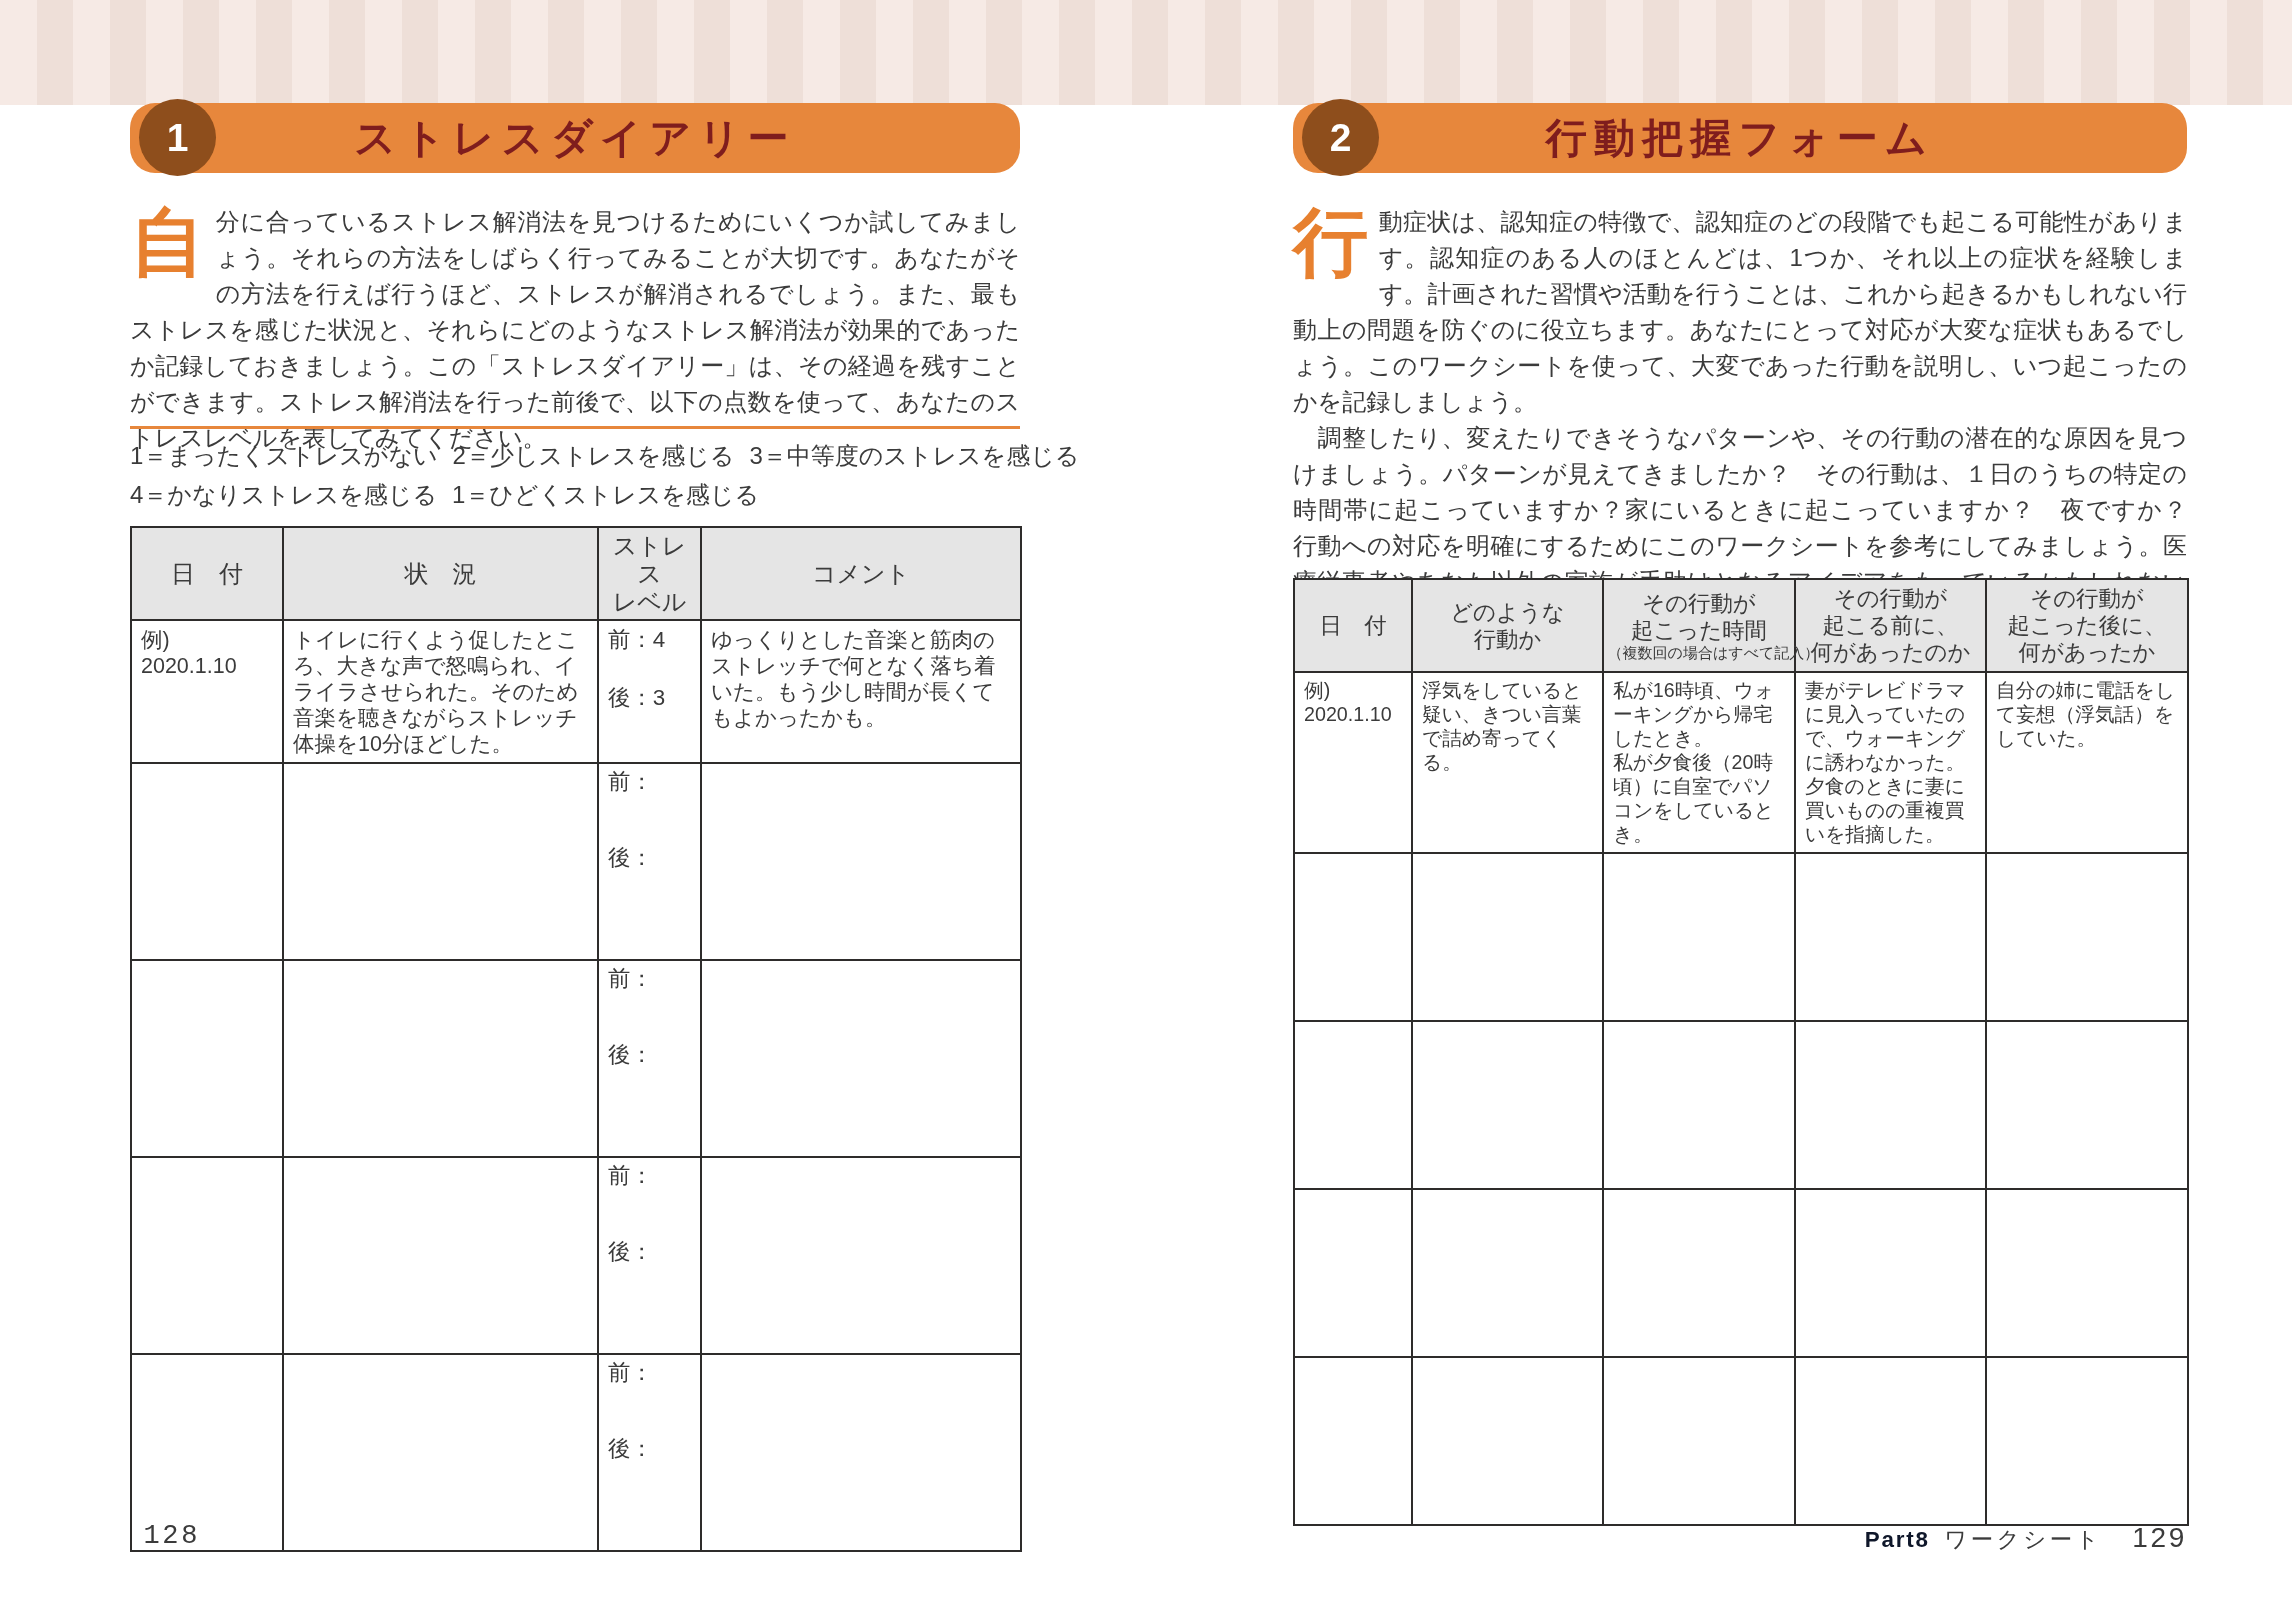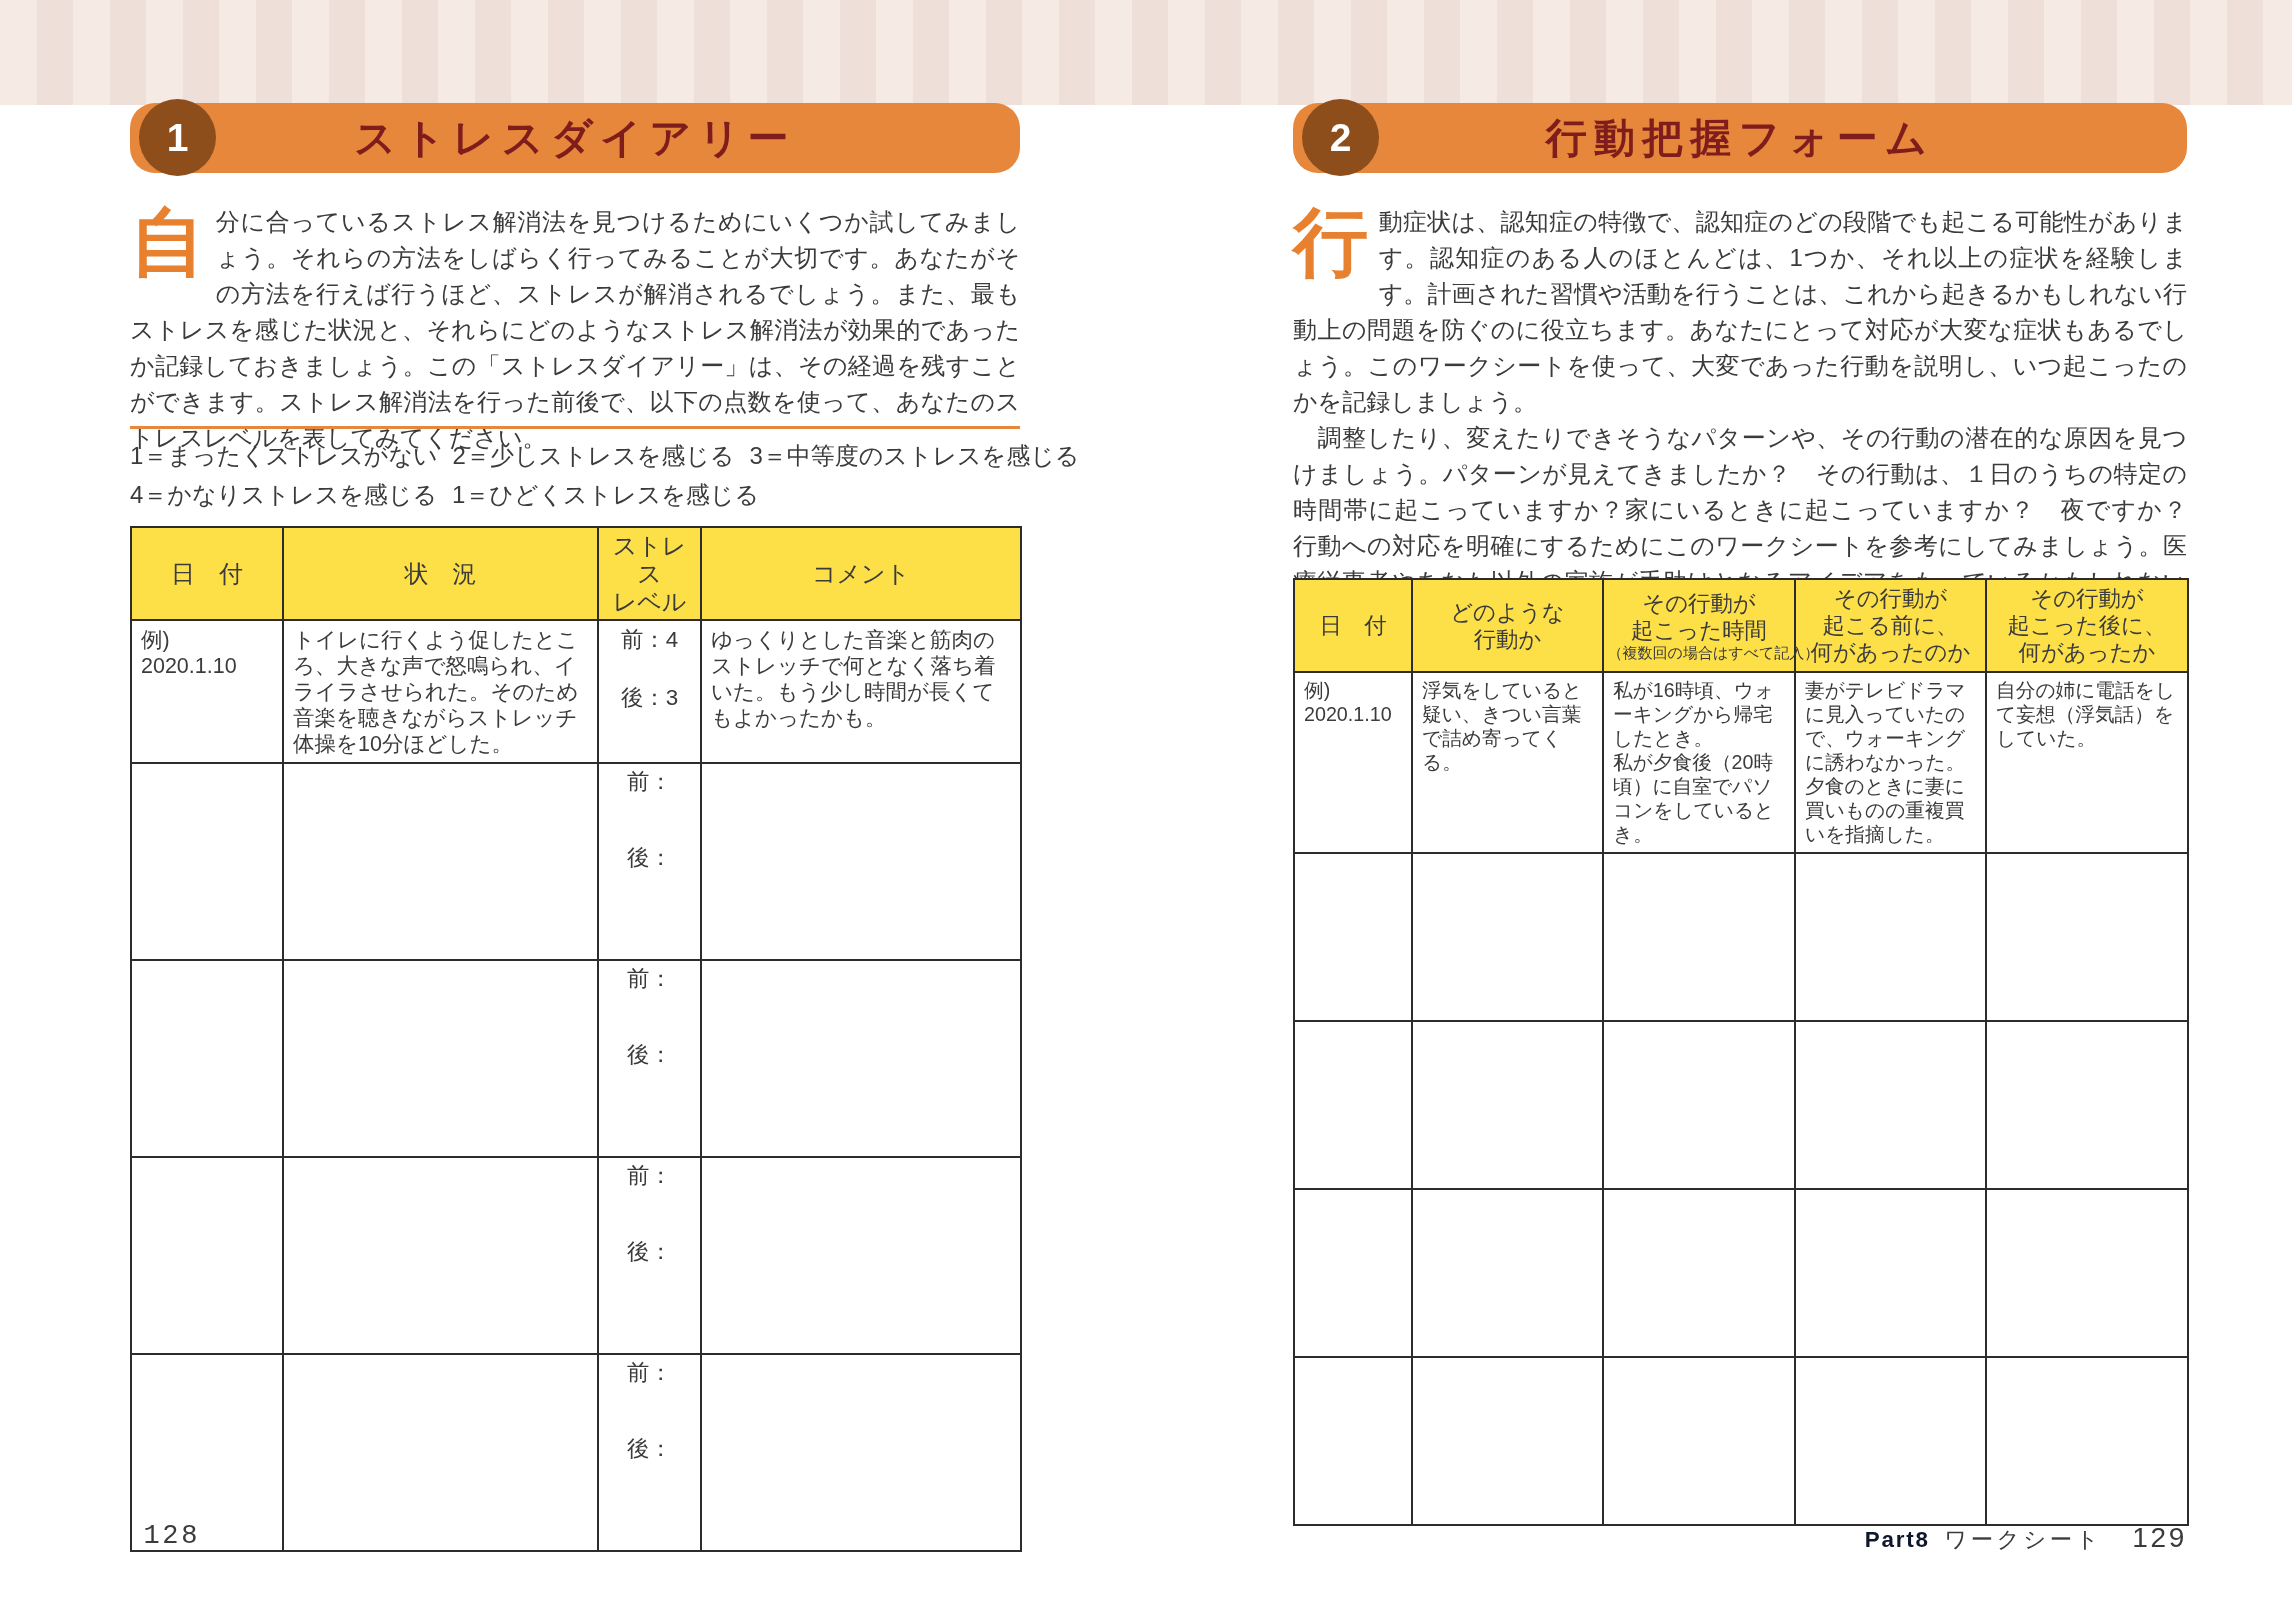--- a/index.html
+++ b/index.html
@@ -66,42 +66,42 @@
     border-collapse:collapse;table-layout:fixed;
     background:#ffffff;
   }
   table.wk th, table.wk td{
     border:2.7px solid #2e2c2b;
     padding:5.4px 9px;
     vertical-align:top;
     font-weight:normal;
   }
   table.wk th{
-    background:#fde047;
+    background:#e5e5e5;
     text-align:center;vertical-align:middle;
     white-space:pre-line;
     padding:3.6px 3.6px;
   }
   .t-left{top:526px;width:890px;}
   .t-left th{font-size:24px;line-height:28px;}
   .t-left td{font-size:21.5px;line-height:26px;}
   .t-left .hrow{height:56px;}
   .t-left .row-example{height:131px;}
   .t-left .row-empty{height:197px;}
 
   .t-right{top:578px;width:894px;}
   .t-right th{font-size:22.4px;line-height:27px;}
   .t-right td{font-size:19.7px;line-height:24px;padding:5.4px 7.2px;}
   .t-right .hrow{height:93px;}
   .t-right .row-example{height:158px;}
   .t-right .row-empty{height:168px;}
   .th-note{display:block;font-size:15px;line-height:18px;white-space:nowrap;}
 
   .cell-pre{white-space:pre-line;}
-  td.stress-cell{text-align:center;vertical-align:middle;}
+  td.stress-cell{vertical-align:middle;}
   .stress-stack{display:inline-flex;flex-direction:column;gap:32px;font-size:22.4px;}
   .row-empty .stress-stack{gap:50px;}
 
   .pagenum-left{
     position:absolute;left:13.4px;top:1521px;
     font-size:27px;letter-spacing:2.7px;color:#3b3b3b;font-family:Liberation Mono, monospace;
   }
   .footer-right{
     position:absolute;right:0;top:1522px;
     display:flex;align-items:baseline;

